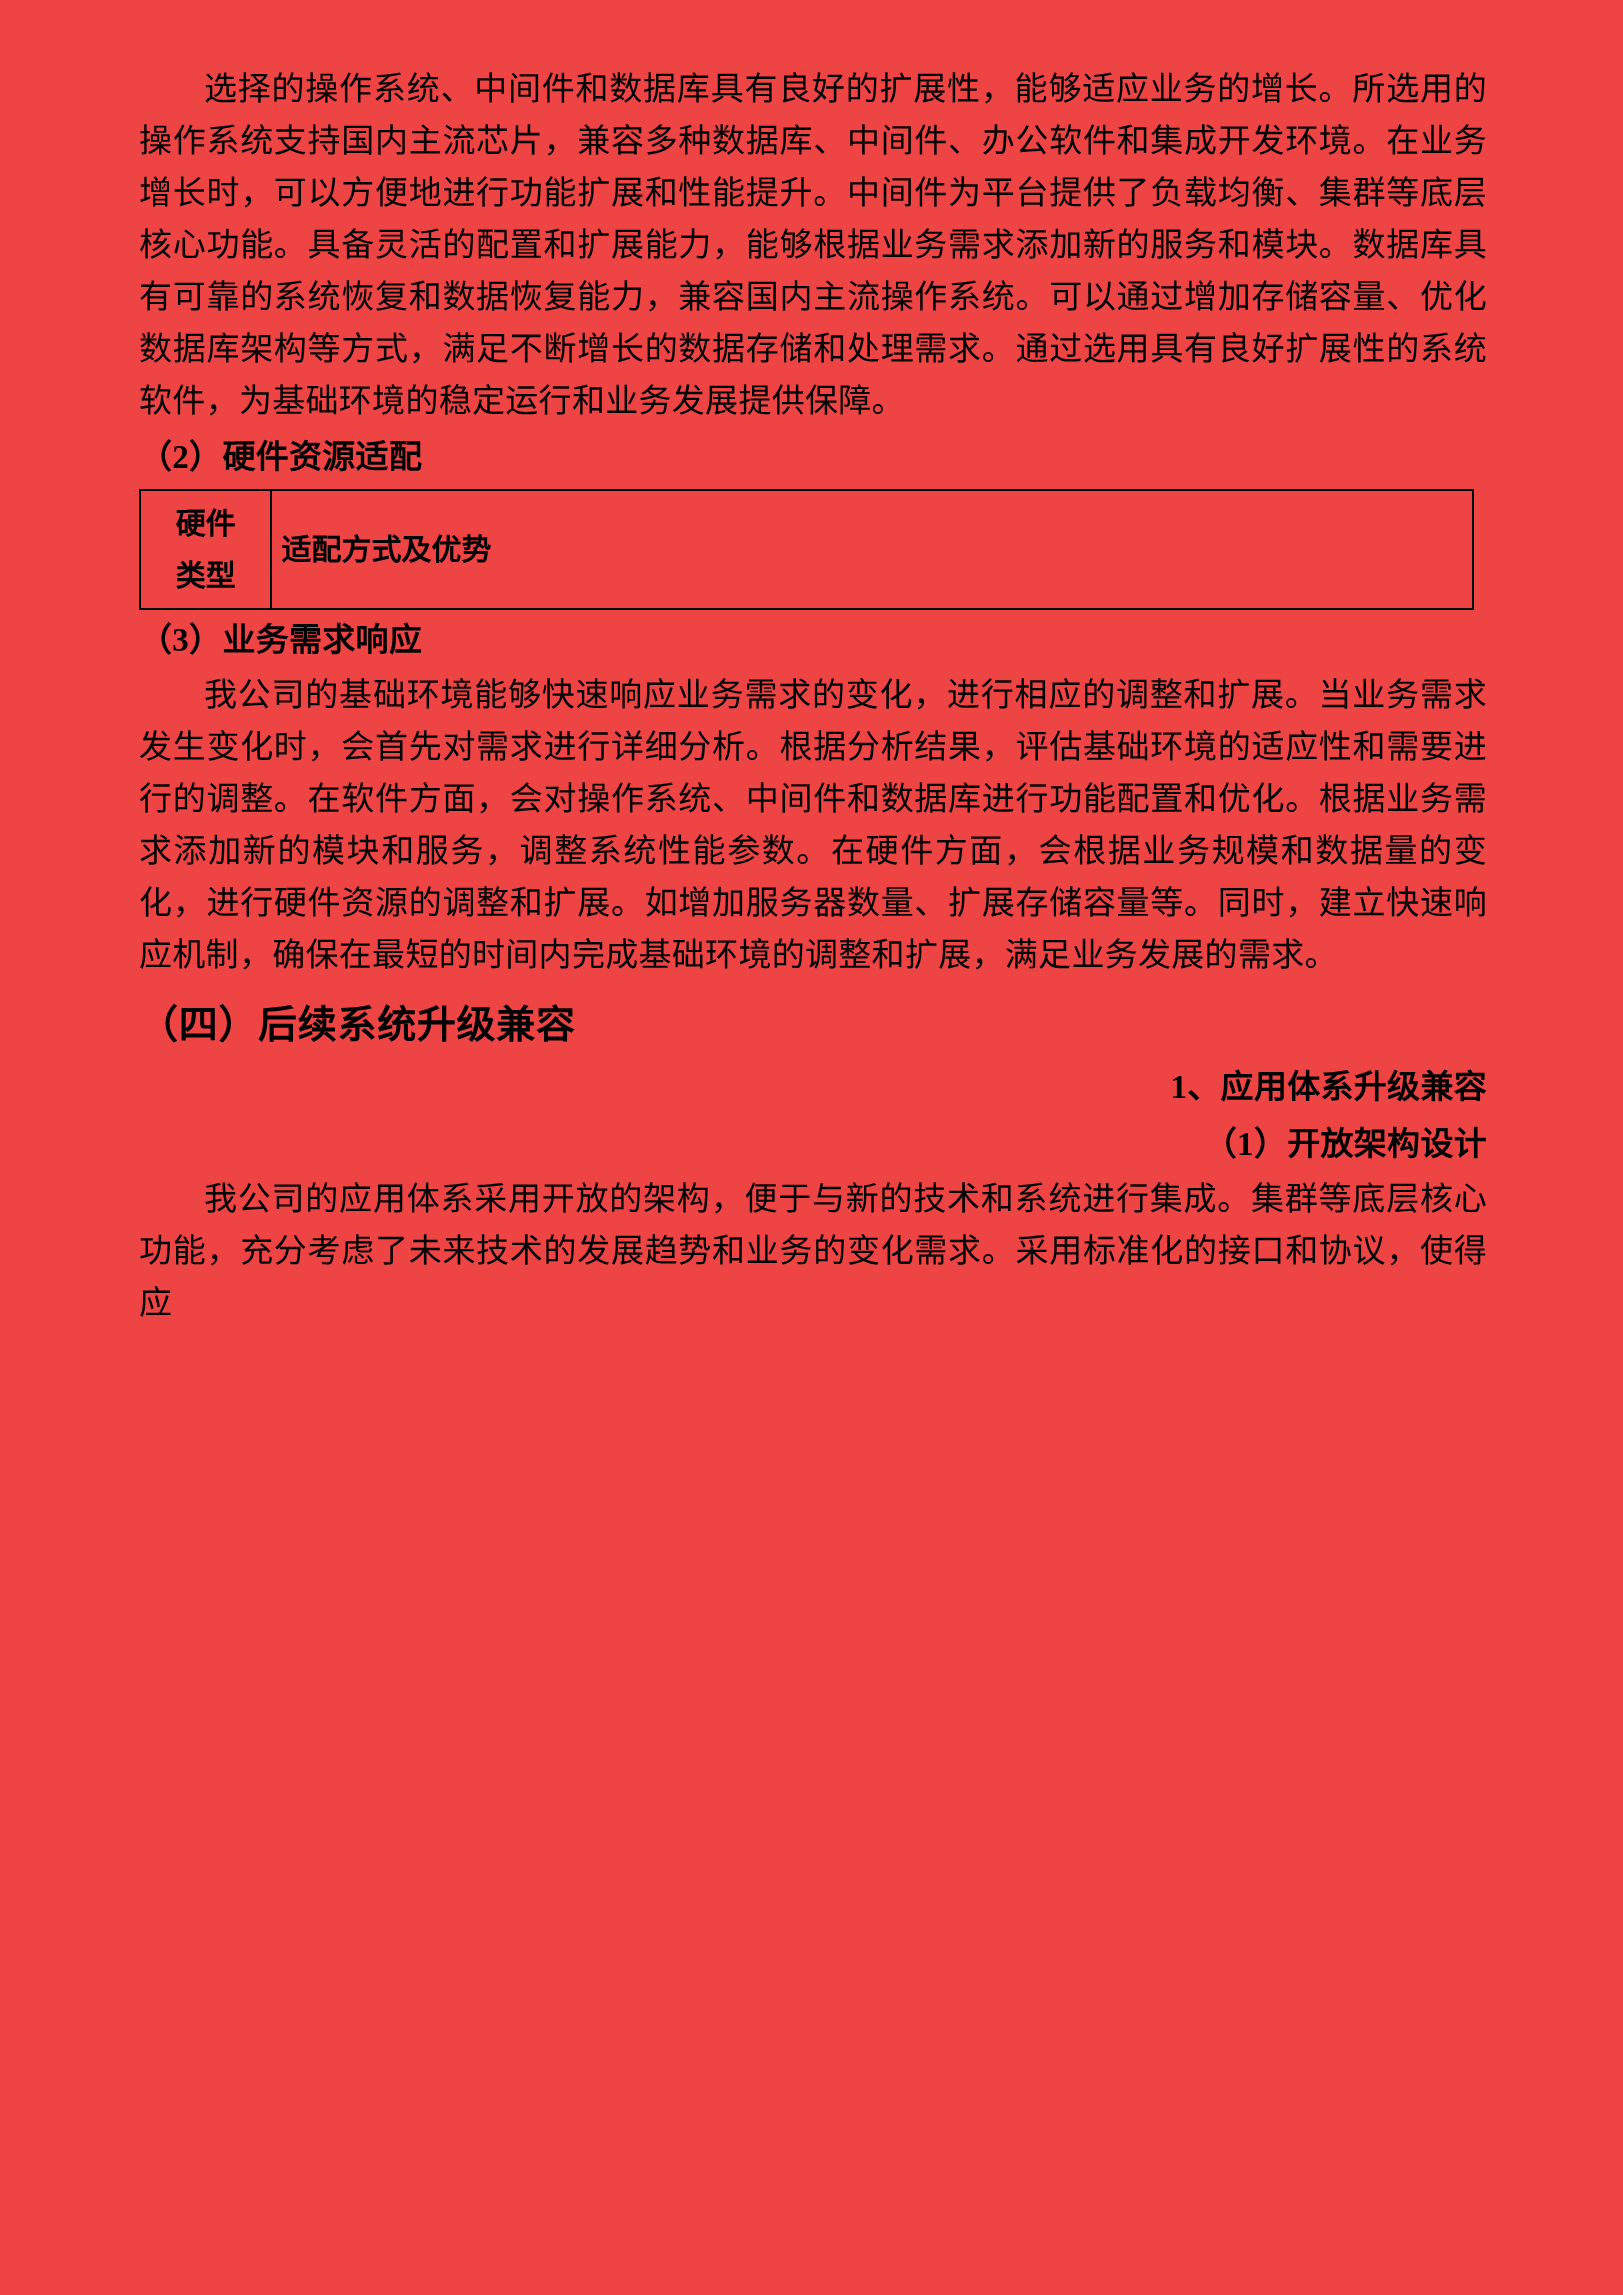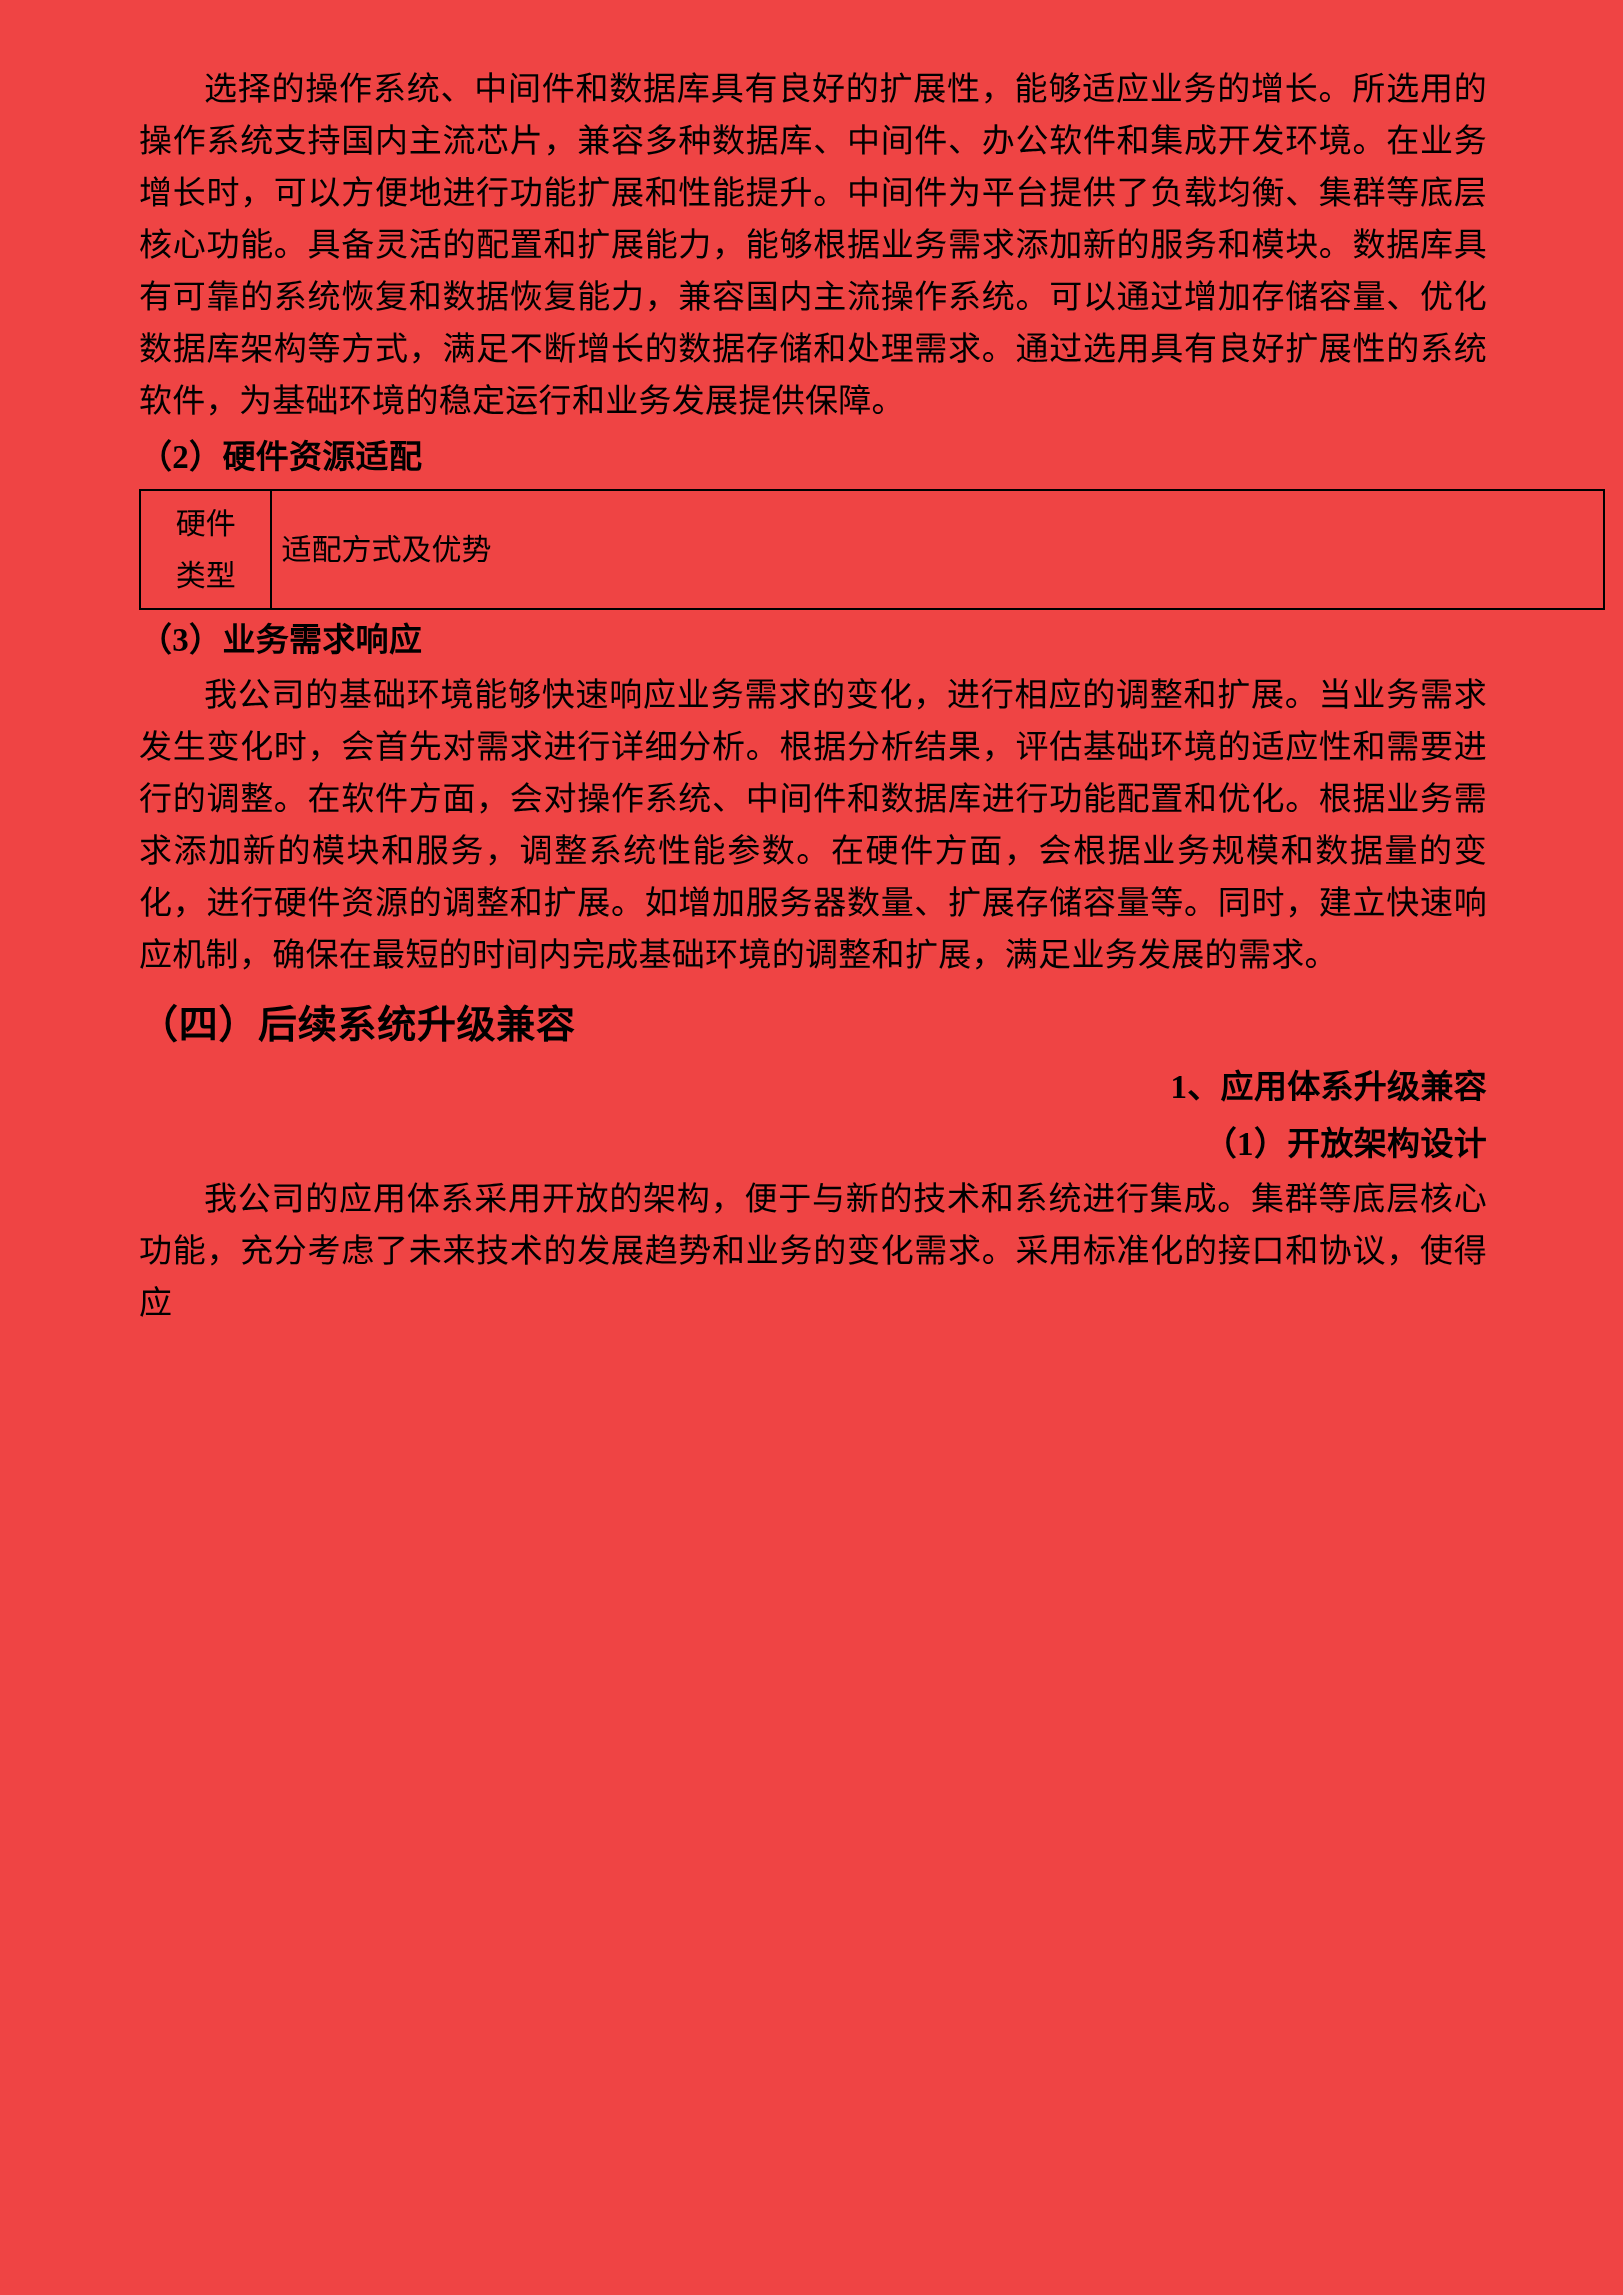--- a/index.html
+++ b/index.html
@@ -57,23 +57,24 @@
     line-height: 55px;
     font-weight: bold;
     margin: 2.6px 0 1.3px 0;
     letter-spacing: 0.3px;
     text-align: right;
   }
 
   
   table.hw-table {
     border-collapse: collapse;
-    width: 1466px;
+    width: 1335px;
     margin: 6.5px 0 3.9px 0;
     table-layout: fixed;
+    font-weight: bold;
   }
   table.hw-table td {
     border: 2px solid #000000;
     padding: 6.5px 9.2px;
     font-size: 30px;
     line-height: 52px;
     vertical-align: middle;
     word-break: break-all;
   }
   td.col-type {

